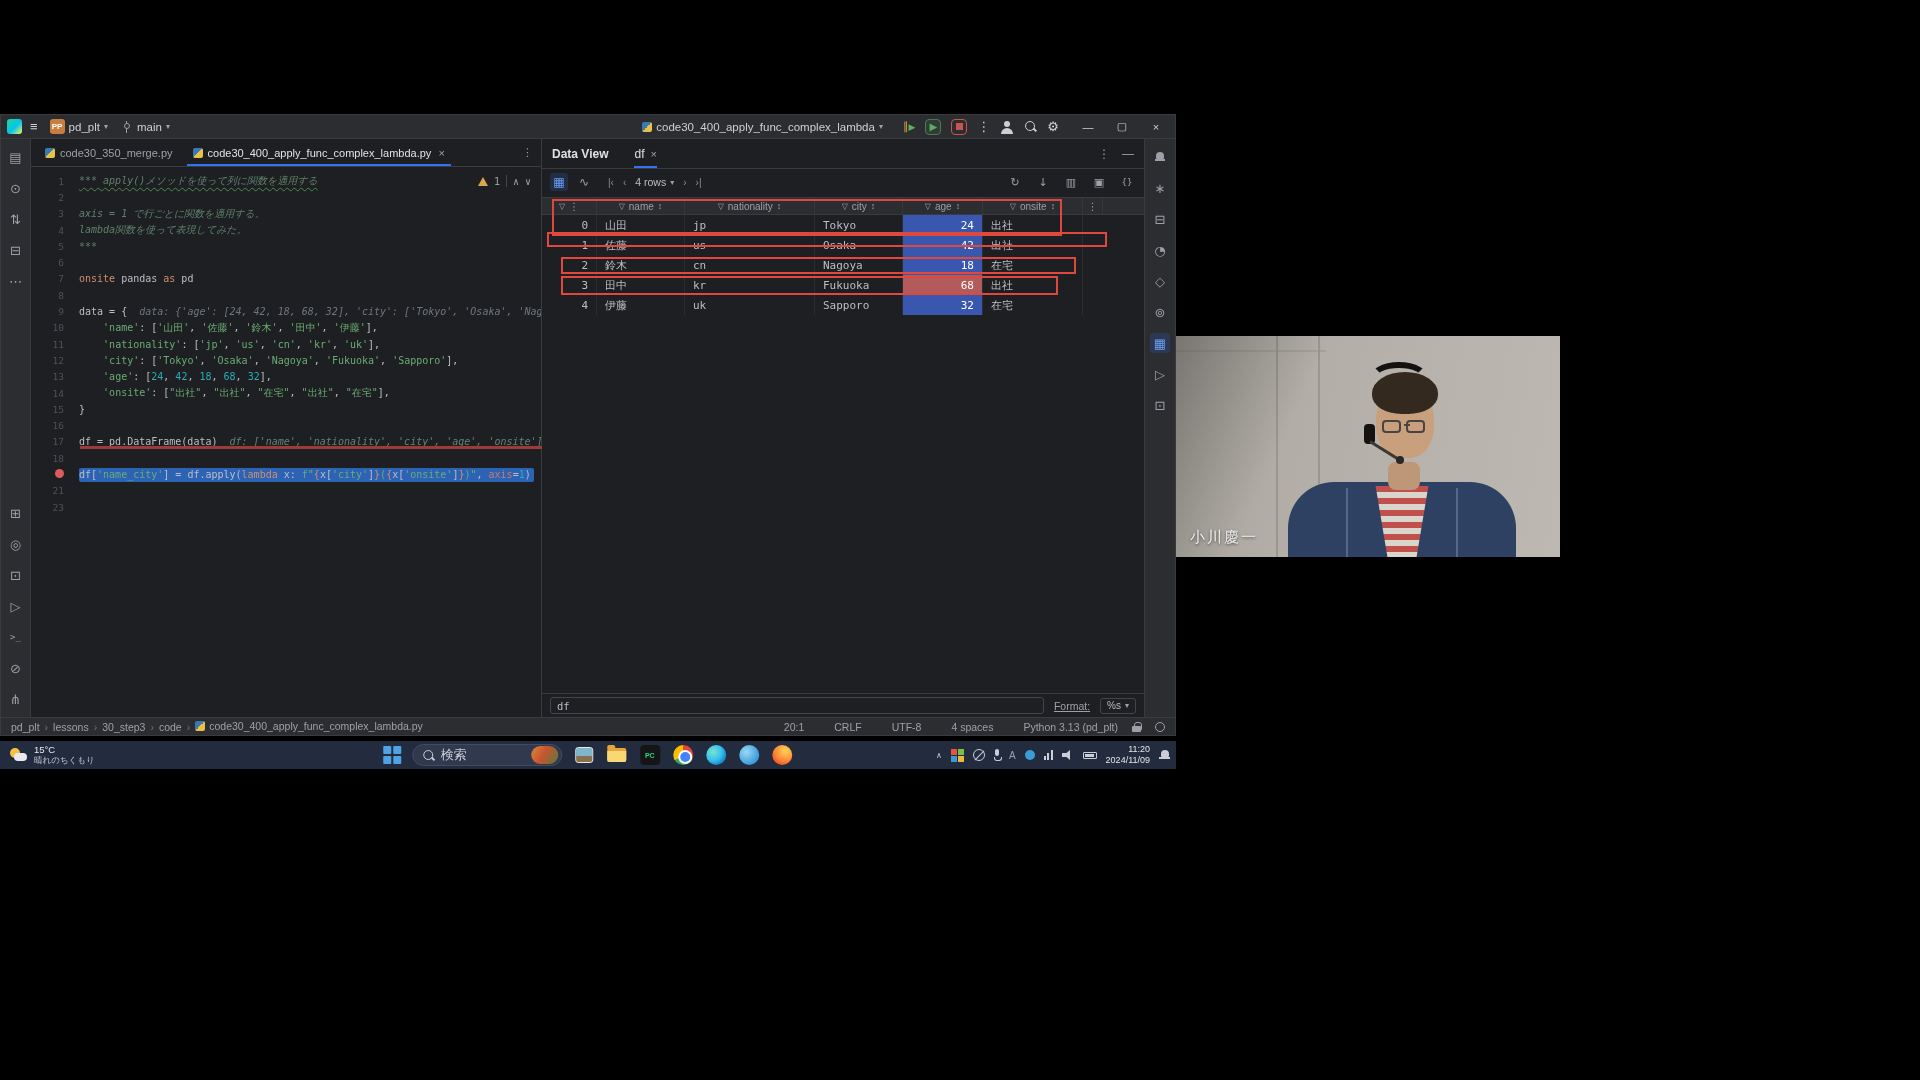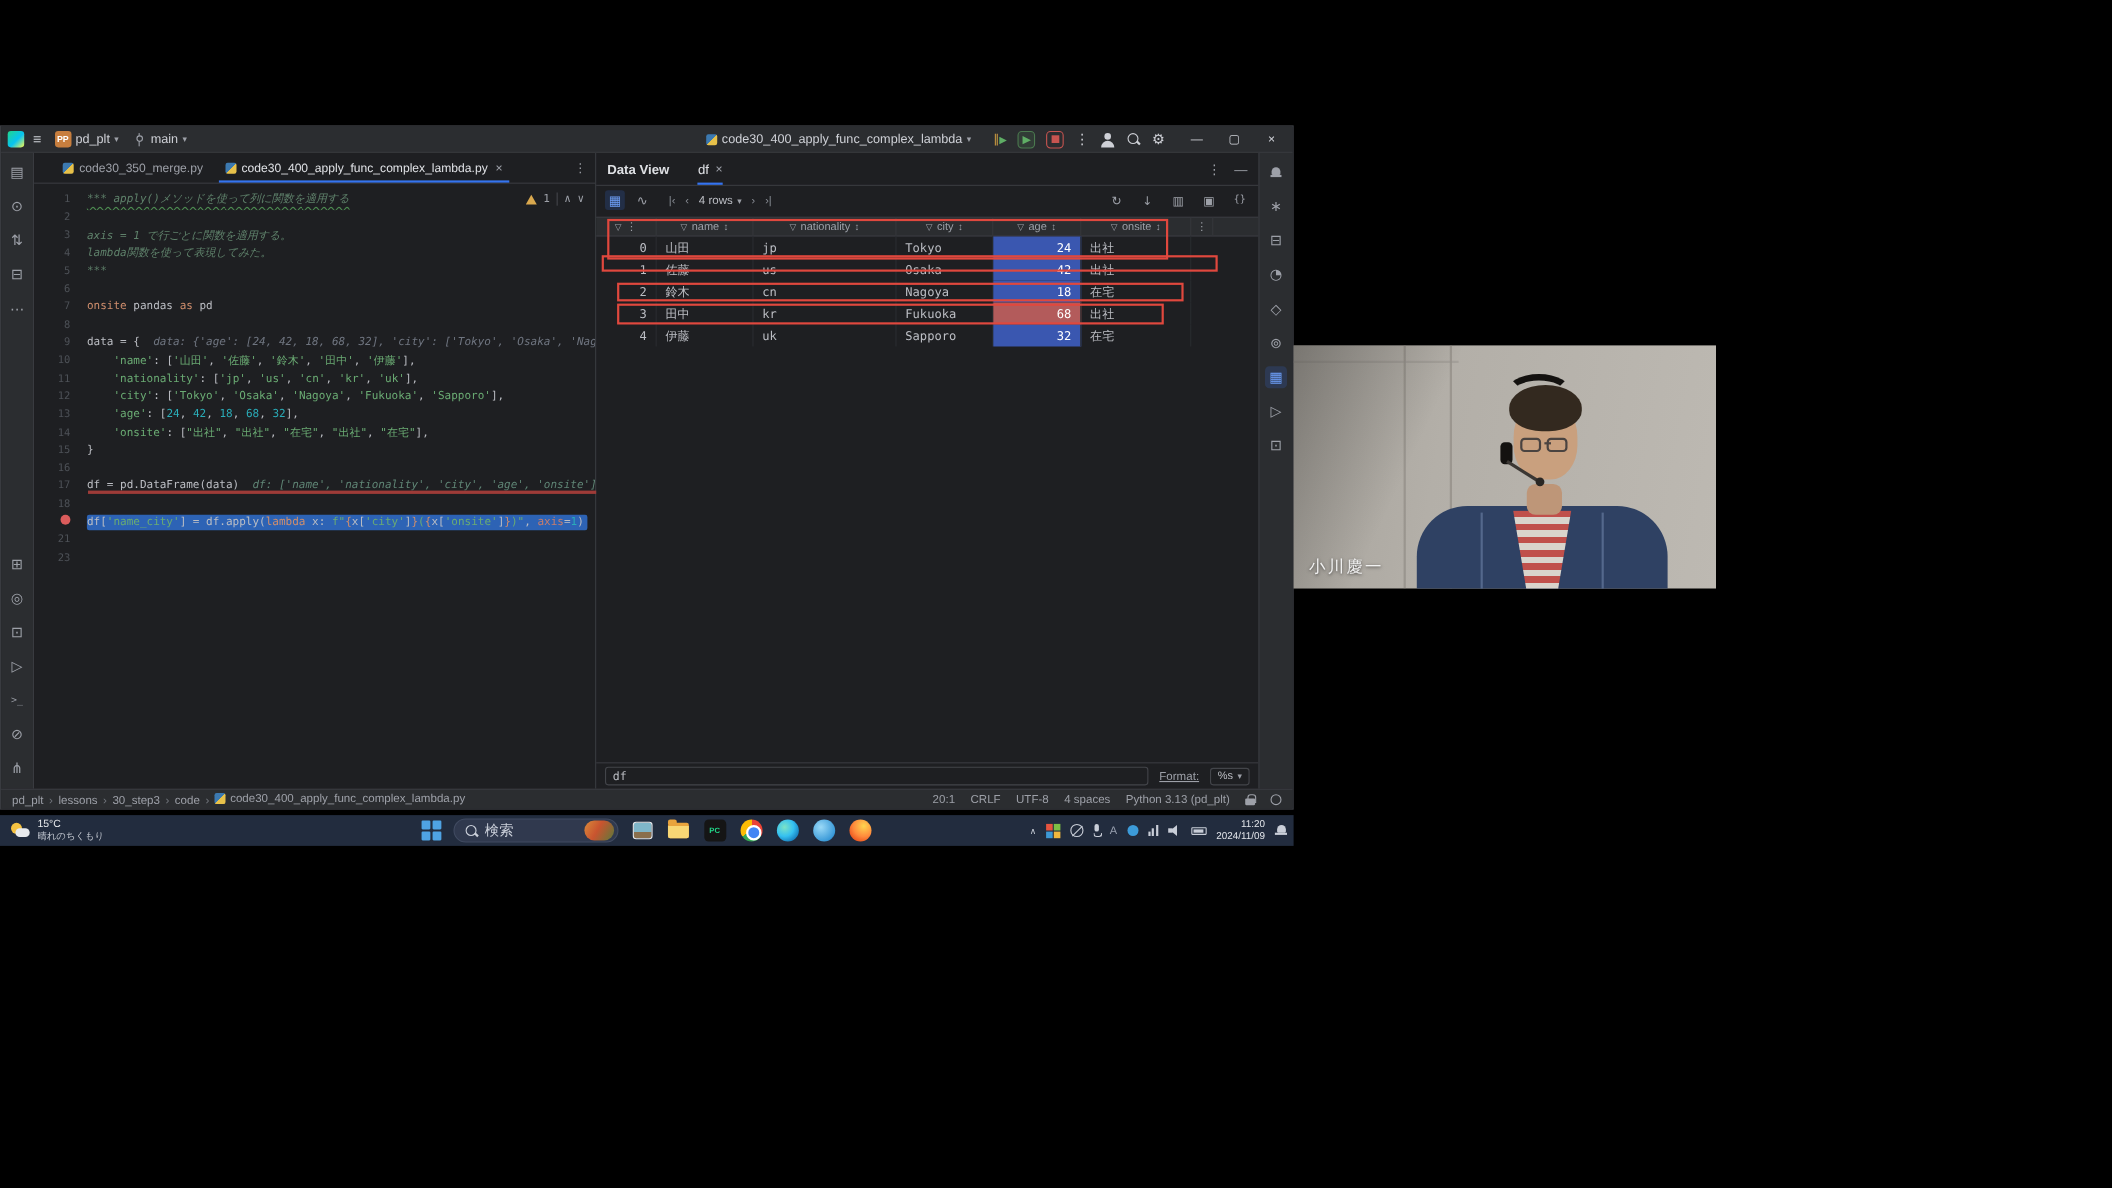--- a/index.html
+++ b/index.html
@@ -44,21 +44,21 @@
   .stripe .bottom-group { margin-top:auto; display:flex; flex-direction:column; gap:11px; align-items:center; }
   .sicon { width:20px; height:20px; display:flex; align-items:center; justify-content:center; color:#9DA0A8; font-size:13px; border-radius:4px; font-family:"DejaVu Sans", sans-serif; }
   .sicon.active { color:#6C9DF5; background:rgba(53,116,240,.18); }
   .sicon.mono { font-family:"DejaVu Sans Mono", monospace; font-size:9px; }
   .bellshape { position:relative; width:10px; height:10px; display:block; }
   .bellshape::before { content:""; position:absolute; left:1px; top:0; width:8px; height:7px; background:#9DA0A8; border-radius:4px 4px 1px 1px; }
   .bellshape::after { content:""; position:absolute; left:0; top:7px; width:10px; height:1.5px; background:#9DA0A8; }
 
   
   .editor-col { width:510px; flex:none; display:flex; flex-direction:column; background:#1E1F22; }
-  .tabbar { height:28px; flex:none; display:flex; align-items:center; border-bottom:1px solid #393B40; padding-left:16px; color:#9DA0A8; font-size:11px; }
+  .tabbar { height:28px; flex:none; display:flex; align-items:center; border-bottom:1px solid #393B40; padding-left:4px; color:#9DA0A8; font-size:11px; }
   .tab { display:flex; align-items:center; gap:5px; padding:0 10px; height:100%; position:relative; white-space:nowrap; }
   .tab.active { color:#DFE1E5; }
   .tab.active::after { content:""; position:absolute; left:4px; right:4px; bottom:0; height:2px; background:#3574F0; }
   .tab .x { font-size:11px; color:#9DA0A8; margin-left:2px; }
   .tabbar-end { margin-left:auto; padding:0 8px; color:#9DA0A8; }
   .editor { flex:1; position:relative; overflow:hidden; font-family:"DejaVu Sans Mono", monospace; font-size:10px; padding-top:6px; }
   .cl { display:flex; height:16.3px; align-items:center; white-space:pre; }
   .ln { flex:none; width:48px; text-align:right; padding-right:15px; color:#4D5157; font-size:9.5px; }
   .bp { display:inline-block; width:9px; height:9px; border-radius:50%; background:#DB5C5C; }
   .lc { white-space:pre; }
@@ -159,21 +159,21 @@
   .icon-speaker::before { content:""; position:absolute; left:0; top:3px; width:4px; height:4px; background:#C9CED8; }
   .icon-speaker::after { content:""; position:absolute; left:2px; top:0; width:0; height:0; border-top:5px solid transparent; border-bottom:5px solid transparent; border-right:6px solid #C9CED8; }
   .icon-battery { position:relative; width:14px; height:7px; border:1px solid #C9CED8; border-radius:1px; }
   .icon-battery::after { content:""; position:absolute; left:1px; top:1px; width:9px; height:3px; background:#C9CED8; }
   .clock { display:flex; flex-direction:column; align-items:flex-end; line-height:1.2; font-size:9px; color:#E2E5EA; }
   .tray-bell { position:relative; width:11px; height:11px; }
   .tray-bell::before { content:""; position:absolute; left:1.5px; top:0; width:8px; height:7px; background:#C9CED8; border-radius:4px 4px 1px 1px; }
   .tray-bell::after { content:""; position:absolute; left:0; top:7.5px; width:11px; height:1.5px; background:#C9CED8; }
 
   
-  .webcam { position:absolute; left:1176px; top:314px; width:384px; height:221px; background:linear-gradient(100deg,#A7A39C 0%,#B3AFA8 35%,#BDB9B2 100%); overflow:hidden;text-align:right; }
+  .webcam { position:absolute; left:1176px; top:336px; width:384px; height:221px; background:linear-gradient(100deg,#A7A39C 0%,#B3AFA8 35%,#BDB9B2 100%); overflow:hidden;text-align:right; }
   .wc-shade { position:absolute; inset:0; background:linear-gradient(115deg, rgba(0,0,0,.28), rgba(0,0,0,0) 32%); }
   .wc-seam { position:absolute; top:0; bottom:0; width:2px; background:#8A867F; opacity:.6; }
   .wc-trim { position:absolute; left:0; top:14px; width:150px; height:2px; background:#96928B; opacity:.5; }
   .wc-person { position:absolute; inset:0; }
   .torso { position:absolute; left:112px; top:146px; width:228px; height:80px; background:#2F4163; border-radius:46px 46px 0 0; }
   .torso::before { content:""; position:absolute; left:58px; top:6px; width:2px; height:70px; background:#54688C; }
   .torso::after { content:""; position:absolute; right:58px; top:6px; width:2px; height:70px; background:#54688C; }
   .shirt { position:absolute; left:196px; top:150px; width:60px; height:72px; background:repeating-linear-gradient(180deg,#C0504B 0 6px,#D9D4CC 6px 12px); clip-path:polygon(6% 0, 94% 0, 74% 100%, 26% 100%); }
   .neck { position:absolute; left:212px; top:126px; width:32px; height:28px; background:#BE9678; border-radius:8px; }
   .head { position:absolute; left:200px; top:48px; width:58px; height:74px; background:#C9A07E; border-radius:48% 48% 42% 42%; }
@@ -447,21 +447,21 @@
             <span>lessons</span>
           </span><span class="bc-sep">›</span><span class="bc-item">
             <span>30_step3</span>
           </span><span class="bc-sep">›</span><span class="bc-item">
             <span>code</span>
           </span><span class="bc-sep">›</span><span class="bc-item">
             <span class="py-icon"></span>
             <span>code30_400_apply_func_complex_lambda.py</span>
           </span></span>
       <div class="sb-right">
-        <span style="display:flex;gap:14px;align-items:flex-end;">
+        <span style="display:flex;gap:30px;align-items:flex-end;">
             <span class="sb-item">20:1</span>
             <span class="sb-item">CRLF</span>
             <span class="sb-item">UTF-8</span>
             <span class="sb-item">4 spaces</span>
             <span class="sb-item">Python 3.13 (pd_plt)</span>
           </span>
         <span class="icon-lock"></span>
         <span class="icon-circ"></span>
       </div>
     </div>

